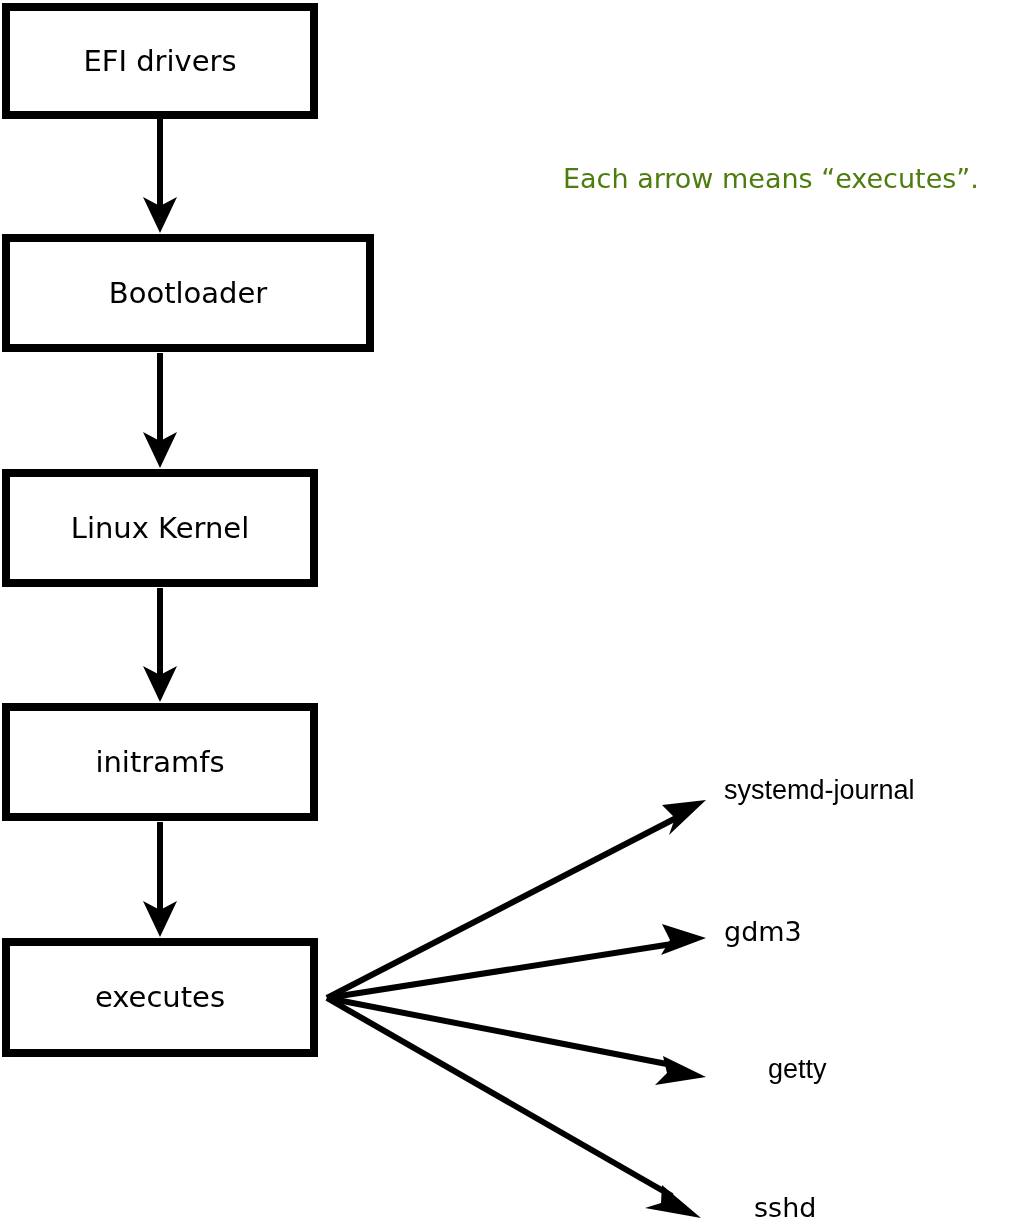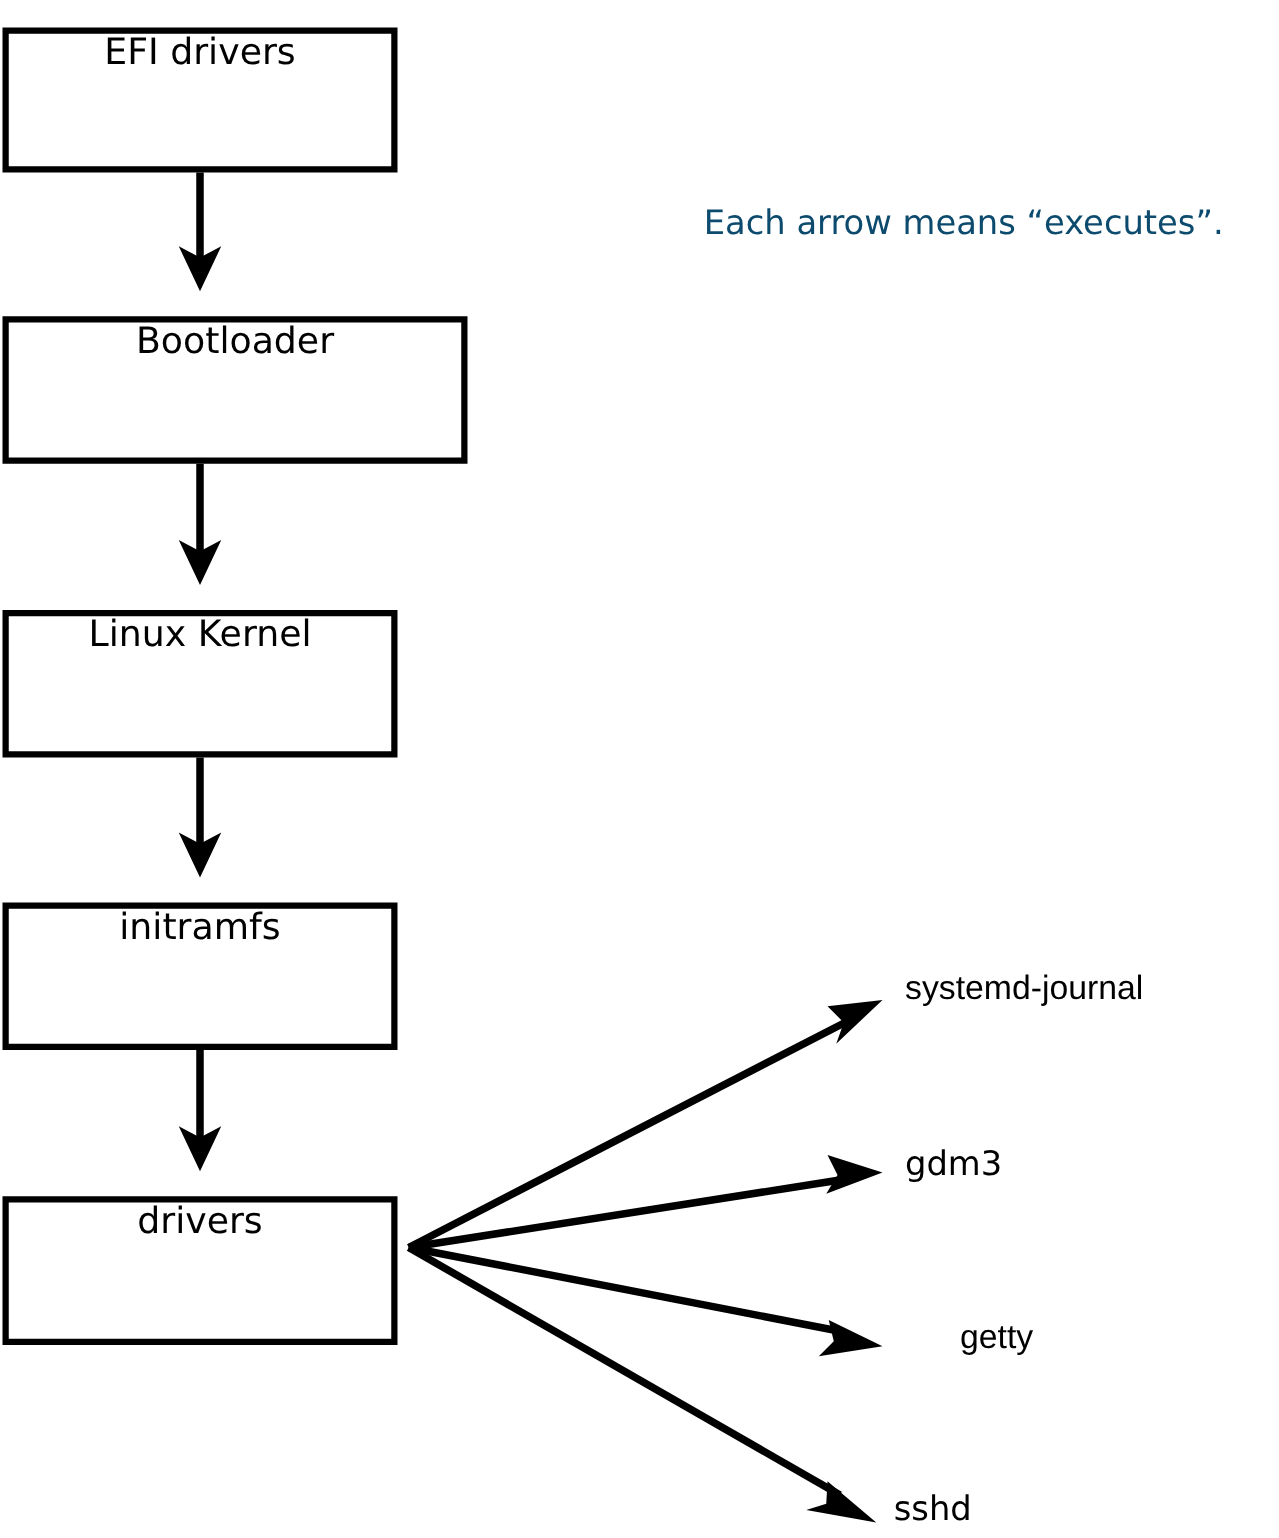--- a/index.html
+++ b/index.html
@@ -28,38 +28,38 @@
     left: 0;
     top: 0;
     width: 1023px;
     height: 1230px;
     display: block;
   }
   .stage-box {
     position: absolute;
     box-sizing: border-box;
     background: #ffffff;
-    border: 5px solid #000000;
+    border: 8px solid #000000;
     display: flex;
+    align-items: center;
     justify-content: center;
-    margin-top: 19px;
   }
   .stage-label {
     font-family: "DejaVu Sans", sans-serif;
     font-size: 29px;
     line-height: 1;
     color: #000000;
     white-space: nowrap;
   }
   .caption-text {
     position: absolute;
     font-family: "DejaVu Sans", sans-serif;
     font-size: 27px;
     line-height: 1;
-    color: #0c4a6e;
+    color: #4d7c0f;
     white-space: nowrap;
   }
   .proc-label {
     position: absolute;
     font-size: 27px;
     line-height: 1;
     color: #000000;
     white-space: nowrap;
   }
   .proc-label.mono {
@@ -132,26 +132,26 @@
 
   <div class="stage-box" style="left:2px; top:703px; width:316px; height:118px;">
     <span class="stage-label">initramfs</span>
   </div>
 
   <div class="stage-box" style="left:2px; top:469px; width:316px; height:118px;">
     <span class="stage-label">Linux Kernel</span>
   </div>
 
   <div class="stage-box" style="left:2px; top:938px; width:316px; height:119px;">
-    <span class="stage-label">drivers</span>
+    <span class="stage-label">executes</span>
   </div>
 
   <div class="caption-text" style="left:563px; top:165px;">Each arrow means “executes”.</div>
 
   <div class="proc-label mono" style="left:724px; top:777px;">systemd-journal</div>
 
   <div class="proc-label sans" style="left:724px; top:918px;text-align:right;">gdm3</div>
 
   <div class="proc-label mono" style="left:724px; top:1056px;margin-left:44px;">getty</div>
 
-  <div class="proc-label sans" style="left:715px; top:1194px;">sshd</div>
+  <div class="proc-label sans" style="left:754px; top:1194px;">sshd</div>
 
 </div>
 
 </body></html>

